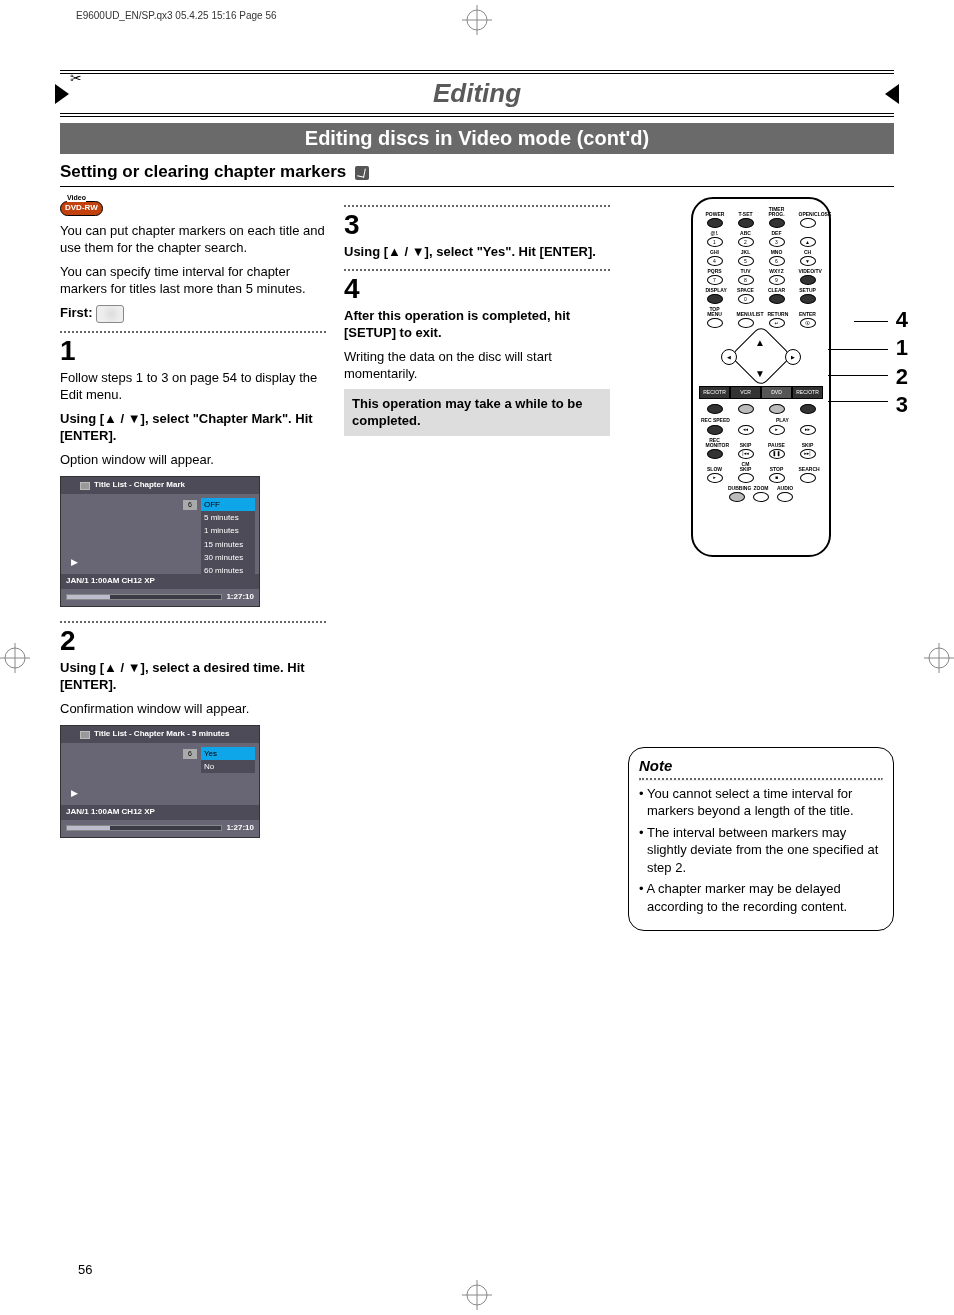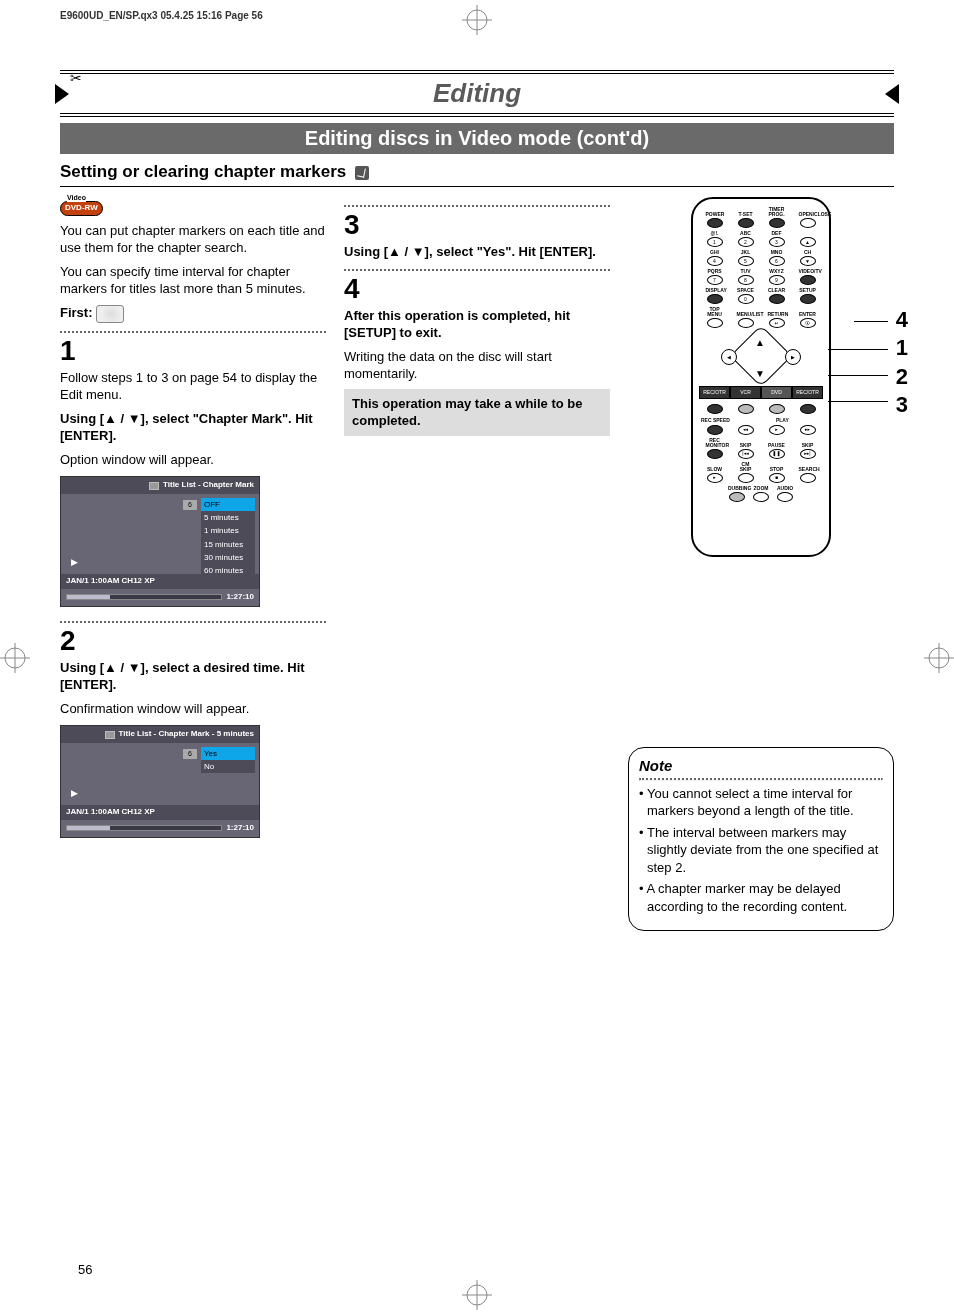--- a/index.html
+++ b/index.html
@@ -1,18 +1,18 @@
 <!DOCTYPE html>
 <html><head>
 <meta charset="utf-8">
 <style>
   * { box-sizing: border-box; margin: 0; padding: 0; }
   body { font-family: "Helvetica Neue", Arial, sans-serif; font-size: 13px; color: #000; background: #fff; width: 954px; margin: 0 auto; position: relative; }
   .page { padding: 40px 60px 40px 60px; position: relative; height: 1315px; }
-  .header-line { font-size: 10px; color: #333; position: absolute; top: 10px; left: 60px; font-weight: bold; }
+  .header-line { font-size: 10px; color: #333; position: absolute; top: 10px; left: 76px; }
   .crop-mark { position: absolute; width: 30px; height: 30px; }
   .crop-mark.top { top: 5px; left: 50%; transform: translateX(-50%); }
   .crop-mark.bottom { bottom: 5px; left: 50%; transform: translateX(-50%); }
   .crop-mark.left { top: 50%; left: 0; transform: translateY(-50%); }
   .crop-mark.right { top: 50%; right: 0; transform: translateY(-50%); }
   .crop-mark svg { width: 100%; height: 100%; }
 
   .scissor { position: absolute; left: 70px; top: 70px; font-size: 14px; }
 
   .title-bar { border-top: 1px solid #000; border-bottom: 1px solid #000; margin: 30px 0 6px 0; padding: 2px 0; position: relative; }
@@ -36,21 +36,21 @@
   .dotted { border: none; border-top: 2px dotted #666; margin: 8px 0 4px 0; }
   .bold { font-weight: bold; }
 
   .first-label { font-weight: bold; }
   .first-icon { display:inline-block; width:28px; height:18px; border:1px solid #888; border-radius:3px; vertical-align:middle; background: radial-gradient(circle at 55% 50%, #ddd 0%, #eee 60%); position:relative; }
 
   .dvdrw-badge { display:inline-block; background:#c2410c; color:#fff; font-size:8px; font-weight:bold; padding:1px 4px; border-radius:8px; border:1px solid #000; position:relative; }
   .dvdrw-badge .top { position:absolute; top:-9px; left:6px; color:#000; font-size:7px; background:#fff; }
 
   .ui-box { border: 1.5px solid #333; background: #686674; color:#fff; font-size: 8px; width: 200px; margin: 8px 0 14px 0; }
-  .ui-titlebar { background:#4d4b58; padding:3px 5px; font-weight:bold; display:flex; align-items:center; gap:4px;justify-content:flex-end; }
+  .ui-titlebar { background:#4d4b58; padding:3px 19px; font-weight:bold; display:flex; align-items:center; gap:4px; }
   .ui-titlebar .cam { width:10px; height:8px; background:#999; border:1px solid #bbb; display:inline-block; }
   .ui-body { position:relative; height:80px; }
   .ui-thumb { position:absolute; right:62px; top:6px; width:14px; height:10px; background:#aaa; color:#000; font-size:7px; text-align:center; line-height:10px; }
   .ui-menu { position:absolute; right:4px; top:4px; width:54px; }
   .ui-menu div { background:#4d4b58; padding:1px 3px; margin-bottom:0px; line-height:1.4; }
   .ui-menu div.sel { background:#0ea5e9; color:#000; }
   .ui-playicon { position:absolute; left:10px; bottom:6px; color:#fff; font-size:9px; }
   .ui-info { background:#4d4b58; padding:2px 5px; font-weight:bold; }
   .ui-bar { padding:3px 5px; display:flex; align-items:center; gap:4px; }
   .ui-bar .track { flex:1; height:6px; background:#3a3946; border:1px solid #888; position:relative; }

